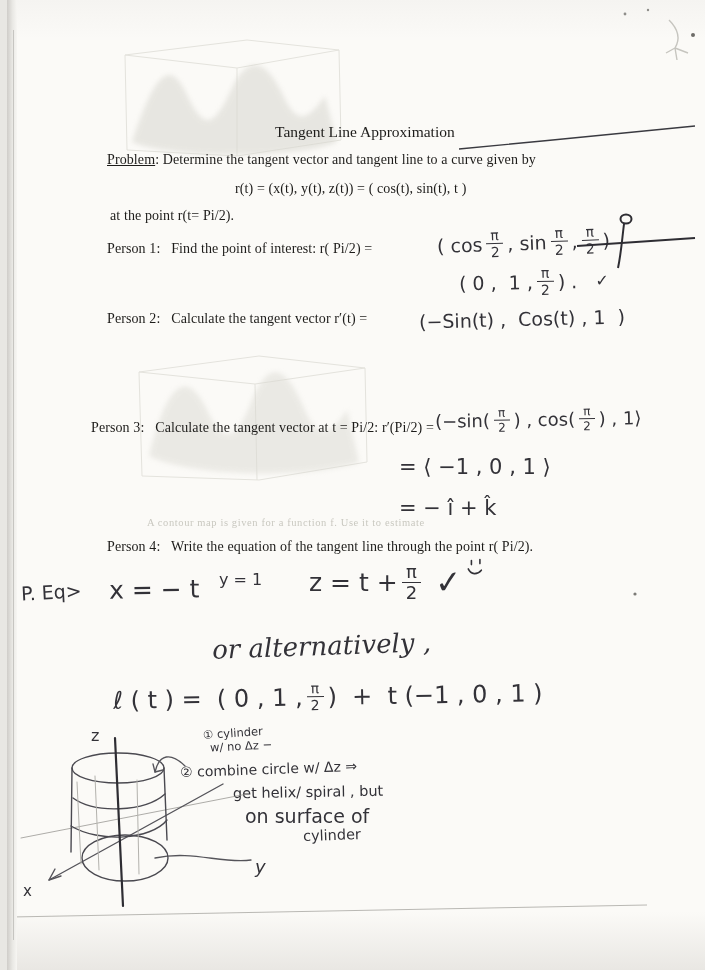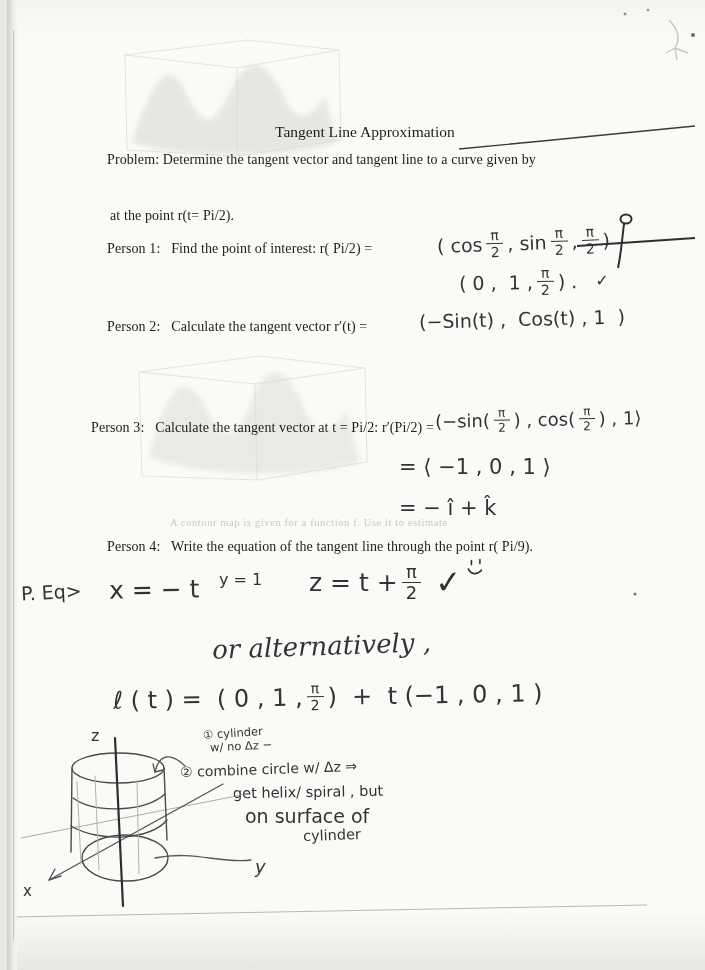--- a/index.html
+++ b/index.html
@@ -4,21 +4,21 @@
 <style>
   html,body { margin:0; padding:0; background:#e8e7e3; }
   .page {
     position:relative; width:705px; height:970px; overflow:hidden;
     background:linear-gradient(180deg,#f5f4f1 0%,#fbfaf7 4%,#fbfaf7 94%,#e9e7e3 100%);
     font-family:"Liberation Serif", serif; color:#1d1c1a;margin-left:7px;
   }
   .abs { position:absolute; }
   .print { font-size:14px; letter-spacing:.1px; }
   .title { font-size:15.5px; }
-  .ul { }
+  .ul { text-decoration:underline; }
   .hw { font-family:"DejaVu Sans", sans-serif; color:#333238; }
   .hwrow { display:flex; align-items:center; gap:4px; white-space:pre; }
   .frac { display:inline-flex; flex-direction:column; align-items:center; line-height:1; }
   .frac .den { border-top:1.6px solid currentColor; padding:1px 4px 0 4px; }
   .frac .num { padding:0 2px 1px 2px; }
   .f-med { font-size:14px; }
   .f-sm  { font-size:12px; }
   .f-lg  { font-size:18px; }
   .bleedtext { color:#c9c8c0; font-size:10.5px; filter:blur(.4px); letter-spacing:.6px; }
   .edge-left { left:0; top:0; width:10px; height:100%;
@@ -63,43 +63,44 @@
 
   <div class="abs edge-left"></div>
   <div class="abs edge-left-line"></div>
 
   <div class="abs title" style="left:268px; top:123px;">Tangent Line Approximation</div>
 
   <div class="abs print" style="left:100px; top:152px;">
     <span class="ul">Problem</span><span>: Determine the tangent vector and tangent line to a curve given by</span>
   </div>
 
+  <div class="abs print" style="left:228px; top:181px;">r(t) = (x(t), y(t), z(t)) = ( cos(t), sin(t), t )</div>
   <div class="abs print" style="left:103px; top:208px;">at the point r(t= Pi/2).</div>
 
   <div class="abs print" style="left:100px; top:241px;">
     <span>Person 1:</span>&nbsp;&nbsp;
     <span>Find the point of interest:  r( Pi/2) =</span>
   </div>
 
-  <div class="abs print" style="left:100px; top:319px;">
+  <div class="abs print" style="left:100px; top:311px;">
     <span>Person 2:</span>&nbsp;&nbsp;
     <span>Calculate the tangent vector r′(t) =</span>
   </div>
 
   <div class="abs print" style="left:84px; top:420px;">
     <span>Person 3:</span>&nbsp;&nbsp;
     <span>Calculate the tangent vector at t = Pi/2:  r′(Pi/2) =</span>
   </div>
 
   <div class="abs print" style="left:100px; top:539px;">
     <span>Person 4:</span>&nbsp;&nbsp;
-    <span>Write the equation of the tangent line through the point r( Pi/9).</span>
-  </div>
-
-  <div class="abs bleedtext" style="left:163px; top:517px;">A contour map is given for a function f. Use it to estimate</div>
+    <span>Write the equation of the tangent line through the point r( Pi/2).</span>
+  </div>
+
+  <div class="abs bleedtext" style="left:140px; top:517px;">A contour map is given for a function f. Use it to estimate</div>
 
   <div class="abs hw hwrow" style="left:430px; top:227px; font-size:19px; transform:rotate(-2deg);">
     <span>( cos</span>
     <span class="frac f-med"><span class="num">π</span><span class="den">2</span></span>
     <span>, sin</span>
     <span class="frac f-med"><span class="num">π</span><span class="den">2</span></span>
     <span>,</span>
     <span class="frac f-med"><span class="num">π</span><span class="den">2</span></span>
     <span>)</span>
   </div>

